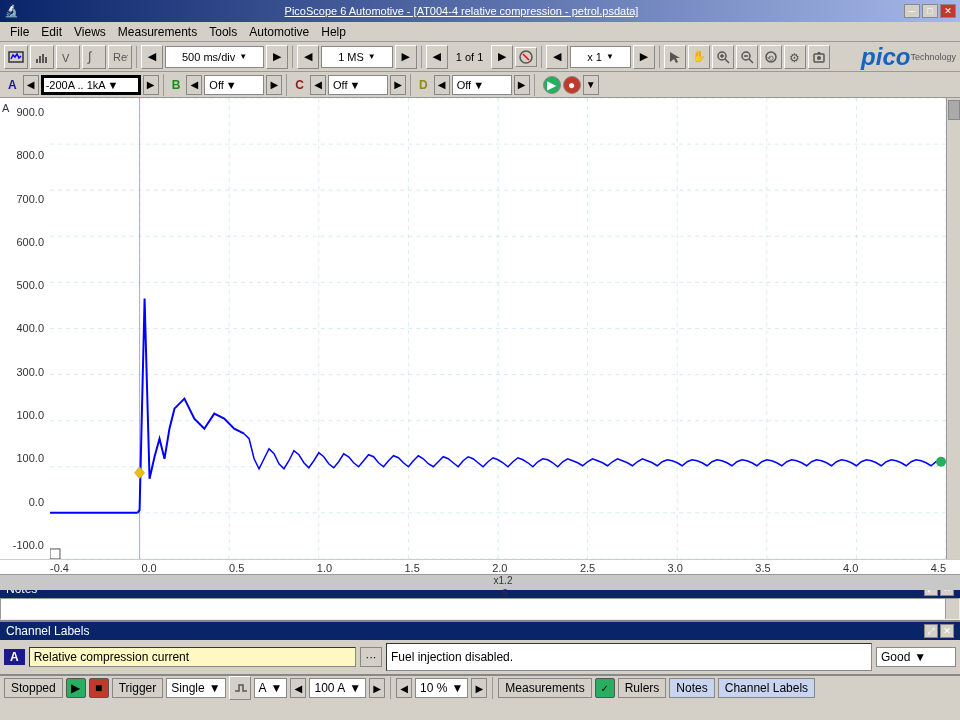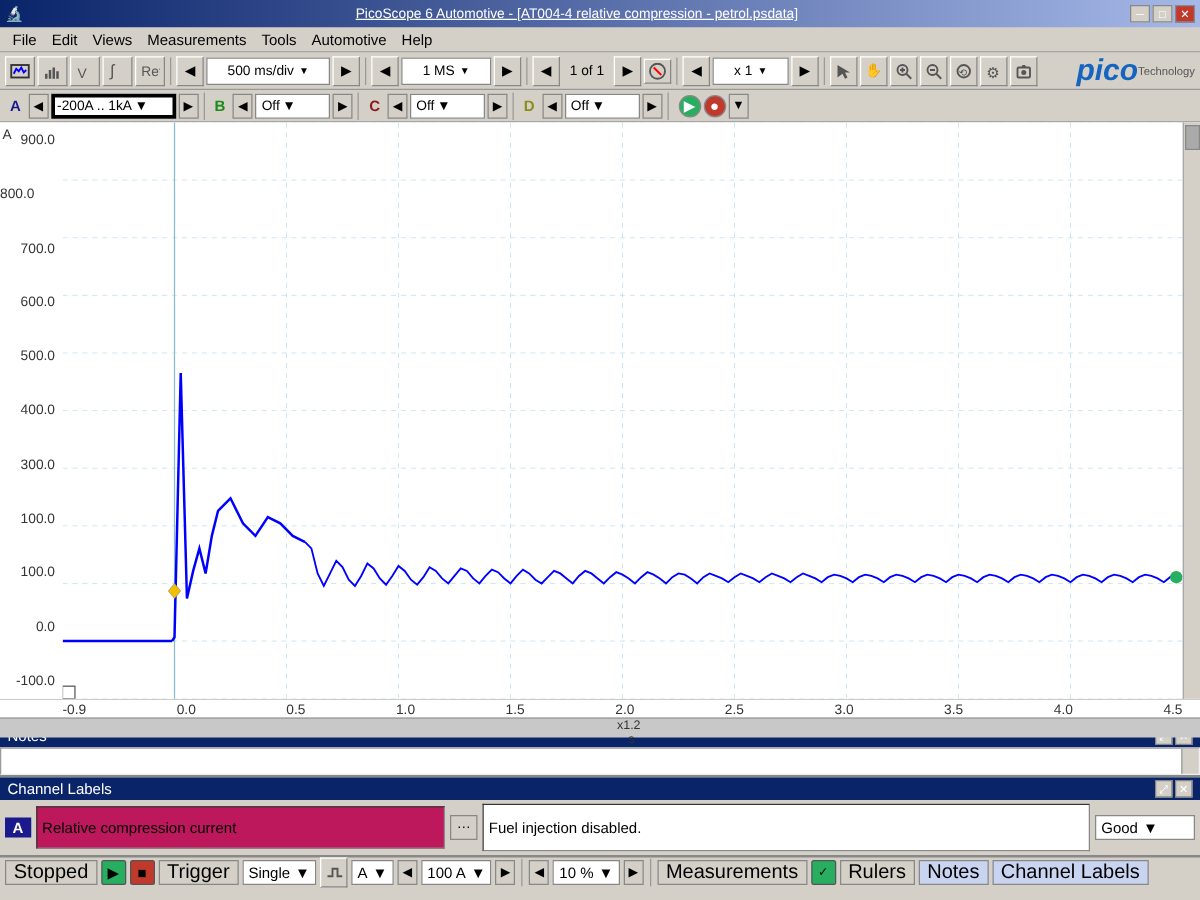--- a/index.html
+++ b/index.html
@@ -183,41 +183,41 @@
       background: #d4d0c8;
     }
     .ch-a-badge {
       background: #1a1a8c;
       color: white;
       padding: 1px 6px;
       font-size: 12px;
       font-weight: bold;
     }
     .ch-label-input {
-      background: #be185d;
+      background: #fef9c3;
       border: 1px inset #888;
-      height: 34px;
+      height: 20px;
       padding: 0 4px;
       font-size: 12px;
       display: flex; align-items: center;
       flex: 1;
     }
     .ch-dots-btn {
       background: #d4d0c8;
       border: 1px solid #888;
       height: 20px;
       width: 22px;
       font-size: 11px;
       display: flex; align-items: center; justify-content: center;
       cursor: pointer;
     }
     .ch-desc-input {
       background: white;
       border: 1px inset #888;
-      height: 38px;
+      height: 28px;
       padding: 0 4px;
       font-size: 12px;
       display: flex; align-items: center;
       flex: 2;
     }
     .ch-good-dropdown {
       background: white;
       border: 1px solid #888;
       height: 20px;
       padding: 0 4px;
@@ -236,21 +236,21 @@
       gap: 3px;
       border-top: 2px solid #888;
       font-size: 12px;
     }
     .status-item {
       background: #d4d0c8;
       border: 1px solid #888;
       height: 20px;
       padding: 0 6px;
       display: flex; align-items: center;
-      font-size: 16px;
+      font-size: 12px;
     }
     .status-green-btn {
       background: #27ae60;
       border: 1px solid #555;
       height: 20px;
       width: 20px;
       display: flex; align-items: center; justify-content: center;
       border-radius: 2px;
     }
     .status-red-btn {
@@ -468,21 +468,21 @@
   <div class="rec-btn">●</div>
   <div class="ch-nav">▼</div>
 </div>
 
 <div id="chart-area" style="display:flex;flex-direction:column;background:white;height:480px;position:relative;">
   <div style="display:flex;flex:1;position:relative;">
 
     <div id="y-axis" style="width:50px;background:white;position:relative;display:flex;flex-direction:column;padding:8px 2px 8px 0;font-size:11px;color:#333;justify-content:space-between;">
       <div style="position:absolute;top:4px;left:2px;font-size:11px;">A</div>
       <span style="text-align:right;padding-right:4px;">900.0</span>
-      <span style="text-align:left;padding-right:4px;">800.0</span>
+      <span style="text-align:right;padding-right:4px;">800.0</span>
       <span style="text-align:right;padding-right:4px;">700.0</span>
       <span style="text-align:right;padding-right:4px;">600.0</span>
       <span style="text-align:right;padding-right:4px;">500.0</span>
       <span style="text-align:right;padding-right:4px;">400.0</span>
       <span style="text-align:right;padding-right:4px;">300.0</span>
       <span style="text-align:right;padding-right:4px;">100.0</span>
       <span style="text-align:right;padding-right:4px;">100.0</span>
       <span style="text-align:right;padding-right:4px;">0.0</span>
       <span style="text-align:right;padding-right:4px;">-100.0</span>
     </div>
@@ -530,21 +530,21 @@
       </svg>
     </div>
 
     <div style="width:14px;background:#d4d0c8;border-left:1px solid #999;">
       <div style="width:12px;height:20px;background:#aaa;margin:2px auto;border:1px solid #888;"></div>
     </div>
   </div>
 
   <div style="height:22px;background:white;display:flex;align-items:flex-start;padding-top:2px;border-top:1px solid #ccc;padding-left:50px;padding-right:14px;">
     <div style="display:flex;width:100%;justify-content:space-between;font-size:11px;color:#333;">
-      <span>-0.9</span>
+      <span>-0.4</span>
       <span>0.0</span>
       <span>0.5</span>
       <span>1.0</span>
       <span>1.5</span>
       <span>2.0</span>
       <span>2.5</span>
       <span>3.0</span>
       <span>3.5</span>
       <span>4.0</span>
       <span>4.5</span>

